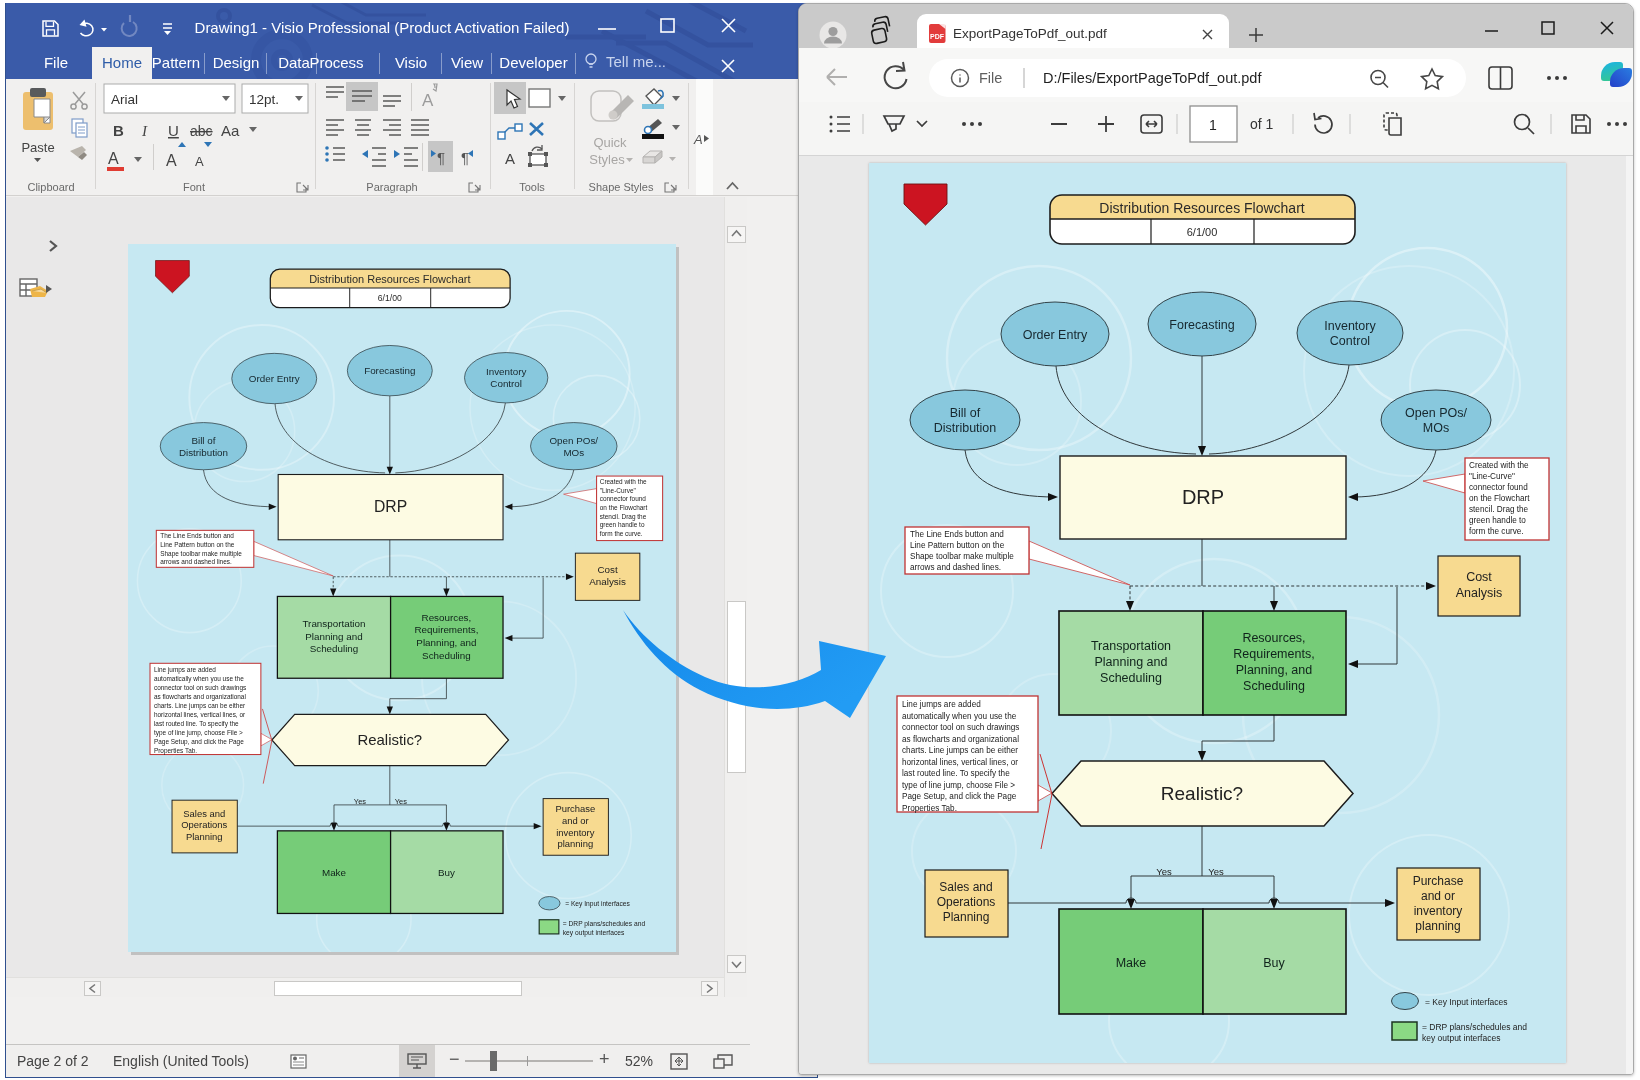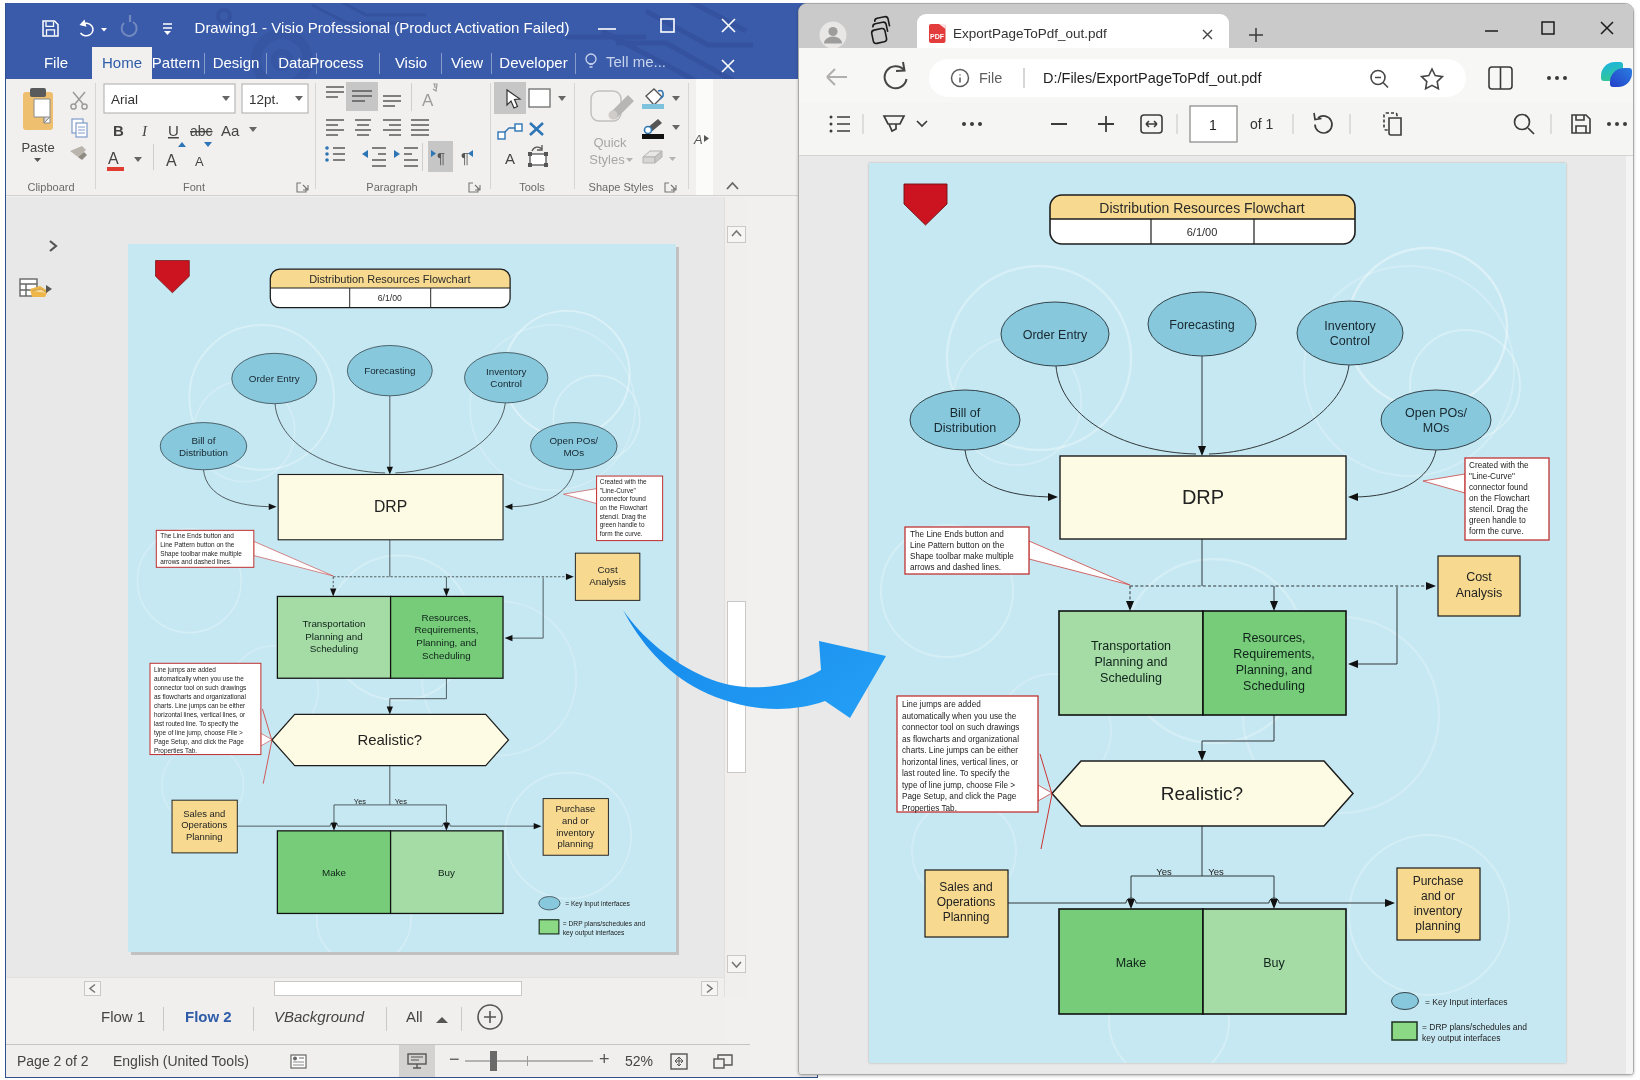--- a/index.html
+++ b/index.html
@@ -476,37 +476,20 @@
     <div class="abs" style="left:268px;top:3px;width:248px;height:15px;background:#ffffff;border:1px solid #c9c8c6"></div>
     <div class="abs" style="left:695px;top:3px;width:17px;height:15px;background:#f6f5f4;border:1px solid #c9c8c6"></div>
     <svg class="abs" style="left:695px;top:3px" width="17" height="15">
         <path d="M6,3.5 l5,4 -5,4" stroke="#777" fill="none" stroke-width="1.6"></path>
       </svg>
     <div class="abs" style="left:78px;top:3px;width:17px;height:15px;background:#f6f5f4;border:1px solid #c9c8c6"></div>
     <svg class="abs" style="left:78px;top:3px" width="17" height="15">
         <path d="M11,3.5 l-5,4 5,4" stroke="#777" fill="none" stroke-width="1.6"></path>
       </svg>
   </div>
-  <div id="vsheet">
-    <span class="abs" style="left:95px;top:11px;">Flow 1</span>
-    <span class="abs" style="left:179px;top:11px;color:#2e5ca8;font-weight:bold;">Flow 2</span>
-    <span class="abs" style="left:268px;top:11px;font-style:italic;">VBackground</span>
-    <span class="abs" style="left:400px;top:11px;">All</span>
-    <svg class="abs" style="left:428px;top:17px" width="16" height="12">
-        <path d="M2,9 l6,-6 6,6 z" fill="#555"></path>
-      </svg>
-    <svg class="abs" style="left:470px;top:6px" width="30" height="30">
-      <circle cx="14" cy="14" r="12" fill="none" stroke="#555" stroke-width="1.6"></circle>
-      <path d="M14,8 v12 M8,14 h12" stroke="#555" stroke-width="1.6"></path>
-    </svg>
-    <div class="abs" style="left:157px;top:10px;width:1px;height:24px;background:#c9c8c6"></div>
-    <div class="abs" style="left:247px;top:10px;width:1px;height:24px;background:#c9c8c6"></div>
-    <div class="abs" style="left:380px;top:10px;width:1px;height:24px;background:#c9c8c6"></div>
-    <div class="abs" style="left:455px;top:10px;width:1px;height:24px;background:#c9c8c6"></div>
-  </div>
   <div id="vstatus">
     <span class="abs" style="left:11px;top:8px;">Page 2 of 2</span>
     <span class="abs" style="left:107px;top:8px;">English (United Tools)</span>
     <svg class="abs" style="left:283px;top:7px" width="22" height="20">
       <rect x="2" y="3" width="15" height="13" fill="#fff" stroke="#666" stroke-width="1.2"></rect>
       <circle cx="6" cy="6.5" r="2" fill="#666"></circle>
         <path d="M10,6 h5" stroke="#666"></path>
       <path d="M4,10 h11 M4,13 h11" stroke="#888" stroke-width="1"></path>
     </svg>
     <div class="abs" style="left:393px;top:0;width:36px;height:32px;background:#d4d2d0"></div>

